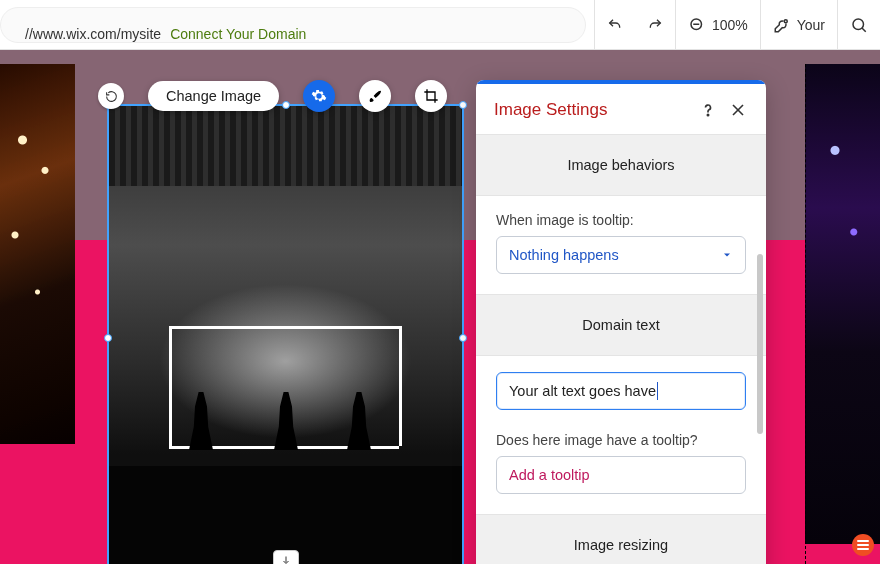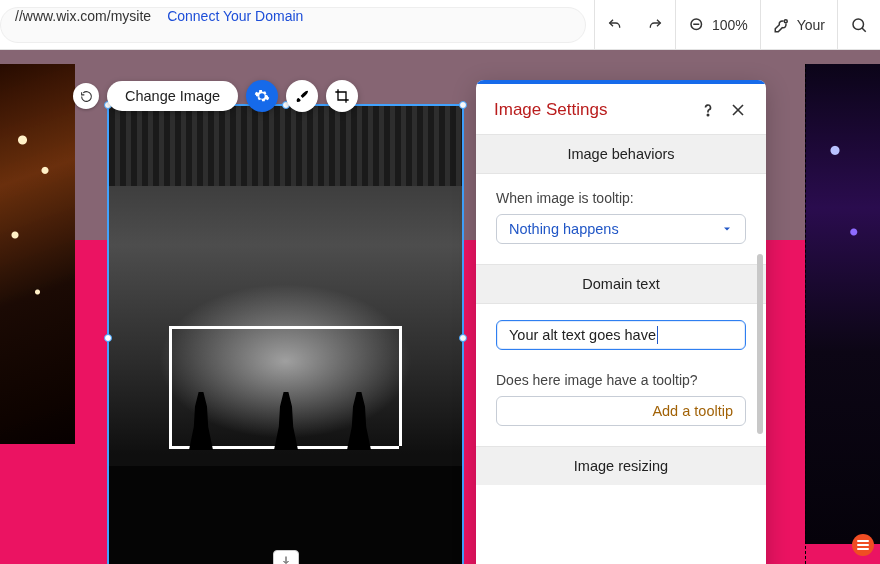--- a/index.html
+++ b/index.html
@@ -14,27 +14,27 @@
     background: #fff;
   }
   .urlbox {
     flex: 1;
     height: 36px;
     margin: 0 8px 0 0;
     border-radius: 18px;
     background: #fafafa;
     border: 1px solid #eee;
     display: flex;
-    align-items: flex-start;
-    padding: 0 14px;
+    align-items: flex-end;
+    padding: 0 24px;
     font-size: 14px;
     color: #333;
     overflow: hidden;
   }
-  .urlbox .domain-link { color: #1d4ed8; margin-left: 16px; }
+  .urlbox .domain-link { color: #4d7c0f; margin-left: 9px; }
   .topbar .divider { width:1px; height:50px; background:#e2e2e2; }
   .topbtn {
     height:58px; display:flex; align-items:center; justify-content:center;
     padding:0 12px; color:#333; font-size:14px; gap:6px;
     cursor:pointer;
   }
   .topbtn svg { width:18px; height:18px; }
   .topbtn.small svg { width:16px; height:16px; }
 
   
@@ -112,21 +112,21 @@
       
       linear-gradient(180deg,#2a2a2a 0%, #4d4d4d 30%, #2c2c2c 55%, #0f0f0f 75%);
     filter: grayscale(1);
   }
   .photo .silh { position:absolute; bottom:120px; width:24px; height:58px; background:#000;
     clip-path: polygon(40% 0,60% 0,75% 25%,80% 60%,100% 100%,0 100%,20% 60%,25% 25%); }
   .photo .s1{left:80px;} .photo .s2{left:165px;} .photo .s3{left:238px;}
 
   
   .el-toolbar {
-    position:absolute; left:73px; top:30px; display:flex; align-items:center; gap:8px;text-align:right;
+    position:absolute; left:98px; top:30px; display:flex; align-items:center; gap:24px;text-align:right;
   }
   .pill {
     background:#fff; border-radius:18px; padding:7px 18px;
     box-shadow:0 2px 6px rgba(0,0,0,0.25); font-size:14.5px; color:#222;
     cursor:pointer;
   }
   .circle-btn {
     width:32px; height:32px; border-radius:50%; background:#fff; box-shadow:0 2px 6px rgba(0,0,0,0.25);
     display:flex; align-items:center; justify-content:center; cursor:pointer;
   }
@@ -149,39 +149,39 @@
   }
   .panel-header h2 { font-size:17px; font-weight:400; color:#b91c1c; flex:1; }
   .panel-header .hbtn { width:20px;height:20px; display:flex;align-items:center;justify-content:center; cursor:pointer; color:#333; }
   .panel-body { position:relative; flex:1; overflow:hidden; }
   .scroll-thumb {
     position:absolute; right:3px; top:120px; width:6px; height:180px;
     background:#c8c8c8; border-radius:3px;
   }
   .sect-title {
     background:#f0f0f0; border-top:1px solid #e4e4e4; border-bottom:1px solid #e4e4e4;
-    text-align:center; padding:11px; font-size:14.5px; color:#222;
+    text-align:center; padding:22px; font-size:14.5px; color:#222;
   }
   .sect { padding:16px 20px 20px; }
   .field-label { font-size:14px; color:#444; margin-bottom:8px; display:flex; align-items:center; gap:6px;}
   .field-label .info {
     margin-left:auto; width:17px; height:17px; border:1px solid #888; border-radius:50%;
     display:flex;align-items:center;justify-content:center; font-size:11px; font-style:italic; color:#555;
   }
   .dropdown, .textfield {
-    width:100%; height:30px; border:1px solid #c7cdd6; border-radius:6px;
+    width:100%; height:38px; border:1px solid #c7cdd6; border-radius:6px;
     padding:0 12px; font-size:14.5px; color:#222; display:flex; align-items:center;
     background:#fff;
   }
   .dropdown { color:#2056c6; justify-content:space-between; cursor:pointer;}
   .dropdown svg{width:12px;height:12px; fill:#2056c6;}
   .textfield.focused { border:1px solid #2e7ff1; box-shadow:0 0 0 1px rgba(53,120,230,.15) inset; }
   .textfield .caret { display:inline-block; width:1px; height:18px; background:#2056c6; margin-left:1px; animation:blink 1s step-end infinite; vertical-align:middle;}
   @keyframes blink {50%{opacity:0;}}
-  .textfield.placeholder { color:#a16207;justify-content:flex-end; }
+  .textfield.placeholder { color:#be185d; }
 
   .spoticon {
     position:absolute; right:6px; bottom:8px; width:22px; height:22px; border-radius:50%;
     background:#f04d23; display:flex;align-items:center;justify-content:center;
   }
   .spoticon::before{content:""; width:12px;height:2px;background:#fff;box-shadow:0 -4px 0 #fff,0 4px 0 #fff; border-radius:2px;}
 </style>
 </head>
 <body>
 

